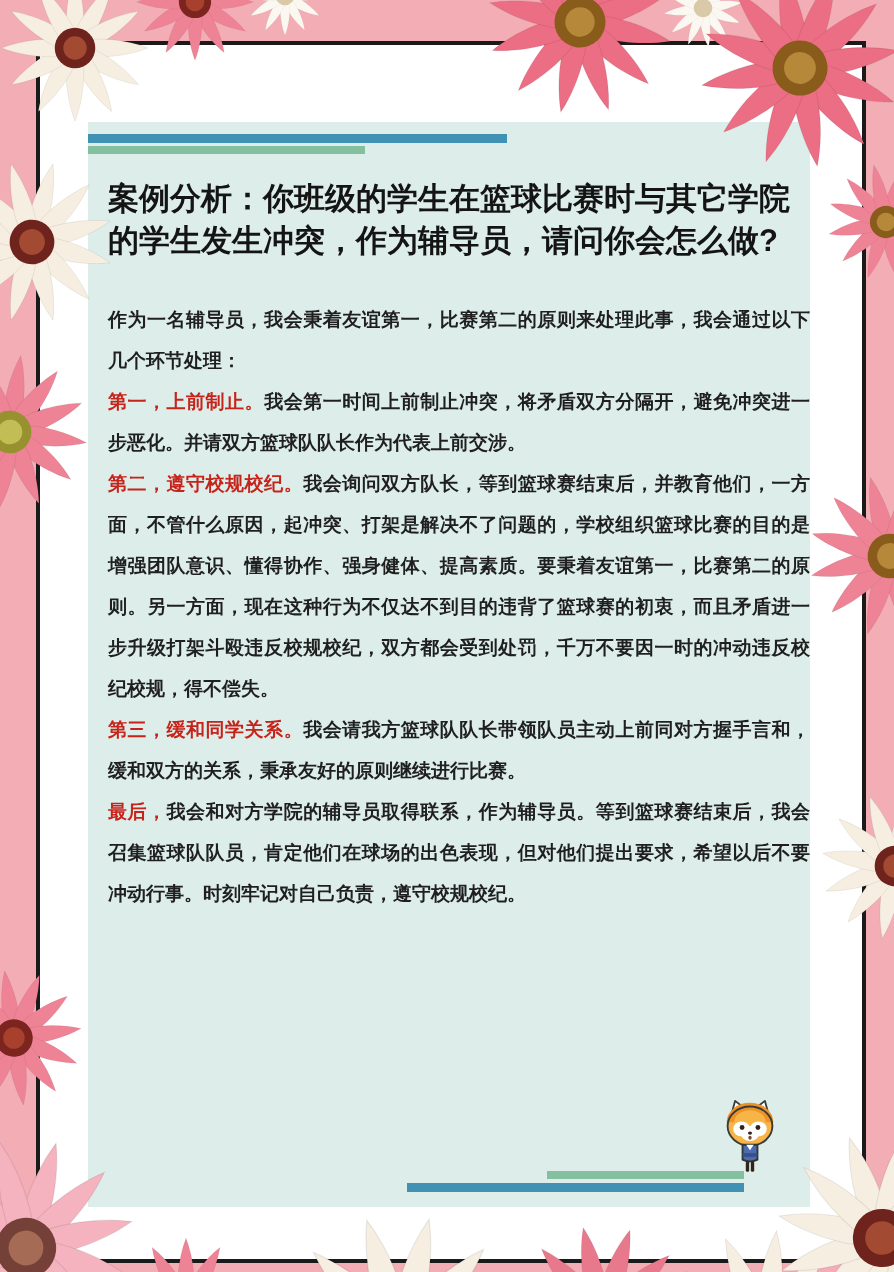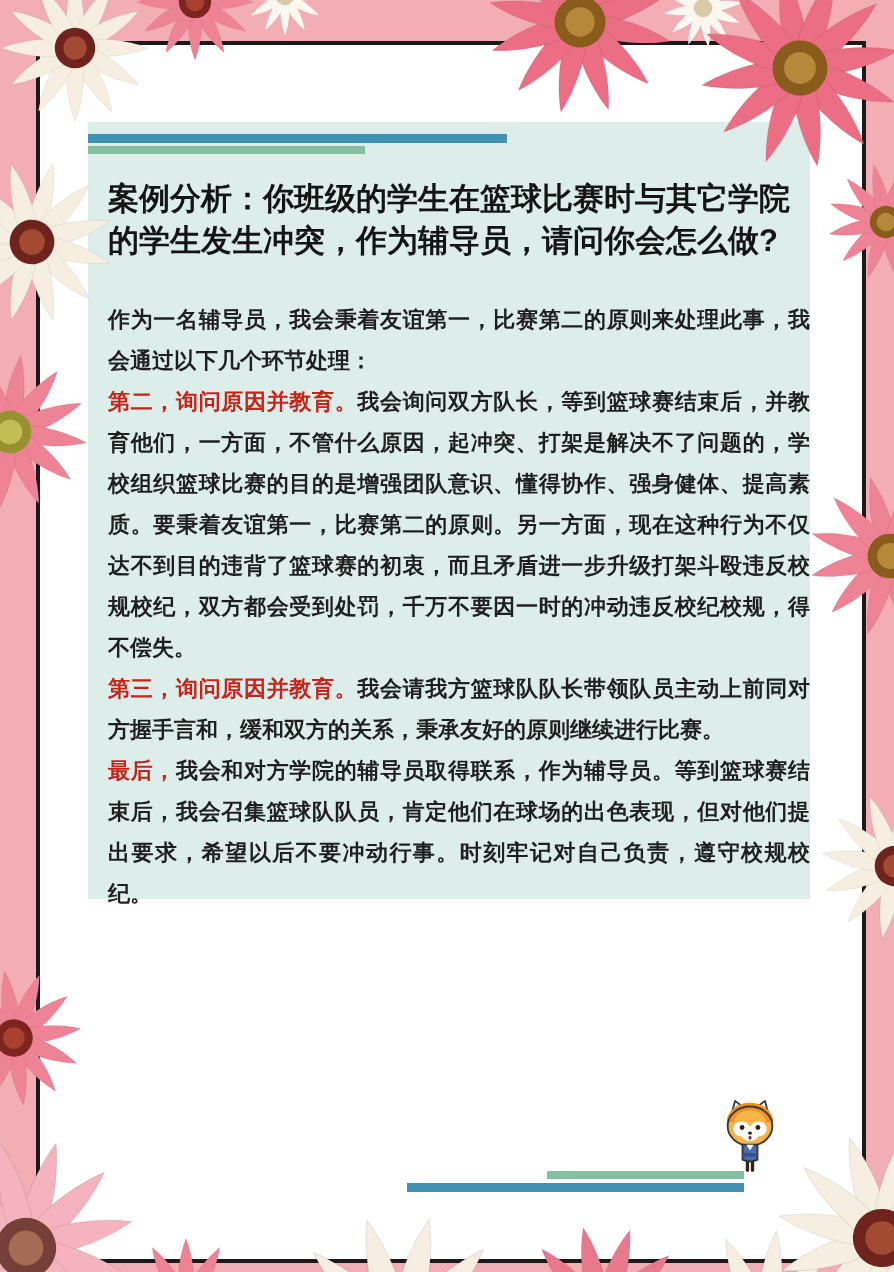--- a/index.html
+++ b/index.html
@@ -7,37 +7,37 @@
     position:relative;width:894px;height:1272px;overflow:hidden;
     background:#f3adb5;
     font-family:"Liberation Sans",sans-serif;
   }
   .card{
     position:absolute;left:36px;top:41px;width:830px;height:1222px;
     box-sizing:border-box;background:#ffffff;border:4px solid #1a1a1a;
     z-index:1;
   }
   .panel{
-    position:absolute;left:48px;top:77px;width:722px;height:777px;
+    position:absolute;left:48px;top:77px;width:722px;height:1085px;
     background:#ddeeea;
   }
   .bar{position:absolute;}
   .bar-top-blue{left:0;top:12px;width:419px;height:9px;background:#4191b5;}
   .bar-top-green{left:0;top:24px;width:277px;height:8px;background:#84bf9f;}
   .bar-bot-green{left:459px;top:1049px;width:197px;height:8px;background:#84bf9f;}
   .bar-bot-blue{left:319px;top:1061px;width:337px;height:9px;background:#4191b5;}
   .title{
     position:absolute;left:20px;top:56px;width:706px;margin:0;
     font:700 31px/42px "Liberation Sans",sans-serif;
     color:#141414;letter-spacing:0;
   }
   .bodytext{
     position:absolute;left:20px;top:177px;width:702px;
     font-family:"Liberation Serif",serif;font-weight:600;
-    font-size:22px;line-height:41px;color:#1f1f1f;
+    font-size:19px;line-height:41px;color:#1f1f1f;
   }
   .bodytext p{margin:0;text-align:justify;text-justify:inter-ideograph;}
   .lead{color:#c6231b;font-weight:700;}
   .flower{position:absolute;z-index:3;}
   .mascot{position:absolute;left:634px;top:976px;width:56px;height:86px;z-index:2;}
   .defs-holder{position:absolute;width:0;height:0;}
 </style>
 </head>
 <body>
 
@@ -66,22 +66,23 @@
   <div class="card">
 
     <div class="panel">
       <div class="bar bar-top-blue"></div>
       <div class="bar bar-top-green"></div>
 
       <h1 class="title">案例分析：你班级的学生在篮球比赛时与其它学院的学生发生冲突，作为辅导员，请问你会怎么做?</h1>
 
       <div class="bodytext">
         <p><span class="lead"></span><span>作为一名辅导员，我会秉着友谊第一，比赛第二的原则来处理此事，我会通过以下几个环节处理：</span></p>
-        <p><span class="lead">第二，询问原因并教育。</span><span>我会询问双方队长，等到篮球赛结束后，并教育他们，一方面，不管什么原因，起冲突、打架是解决不了问题的，学校组织篮球比赛的目的是增强团队意识、懂得协作、强身健体、提高素质。要秉着友谊第一，比赛第二的原则。另一方面，现在这种行为不仅达不到目的违背了篮球赛的初衷，而且矛盾进一步升级打架斗殴违反校规校纪，双方都会受到处罚，千万不要因一时的冲动违反校纪校规，得不偿失。</span></p>
-        <p><span class="lead">第三，询问原因并教育。</span><span>我会请我方篮球队队长带领队员主动上前同对方握手言和，缓和双方的关系，秉承友好的原则继续进行比赛。</span></p>
+        <p><span class="lead">第一，上前制止。</span><span>我会第一时间上前制止冲突，将矛盾双方分隔开，避免冲突进一步恶化。并请双方篮球队队长作为代表上前交涉。</span></p>
+        <p><span class="lead">第二，遵守校规校纪。</span><span>我会询问双方队长，等到篮球赛结束后，并教育他们，一方面，不管什么原因，起冲突、打架是解决不了问题的，学校组织篮球比赛的目的是增强团队意识、懂得协作、强身健体、提高素质。要秉着友谊第一，比赛第二的原则。另一方面，现在这种行为不仅达不到目的违背了篮球赛的初衷，而且矛盾进一步升级打架斗殴违反校规校纪，双方都会受到处罚，千万不要因一时的冲动违反校纪校规，得不偿失。</span></p>
+        <p><span class="lead">第三，缓和同学关系。</span><span>我会请我方篮球队队长带领队员主动上前同对方握手言和，缓和双方的关系，秉承友好的原则继续进行比赛。</span></p>
         <p><span class="lead">最后，</span><span>我会和对方学院的辅导员取得联系，作为辅导员。等到篮球赛结束后，我会召集篮球队队员，肯定他们在球场的出色表现，但对他们提出要求，希望以后不要冲动行事。时刻牢记对自己负责，遵守校规校纪。</span></p>
       </div>
 
       <div class="bar bar-bot-green"></div>
       <div class="bar bar-bot-blue"></div>
 
       <svg class="mascot" viewBox="0 0 60 92">
         <path d="M9,22 L14,3 L27,13 Z" fill="#ffffff" stroke="#3b3b3b" stroke-width="2" stroke-linejoin="round"></path>
         <path d="M51,22 L46,3 L33,13 Z" fill="#ffffff" stroke="#3b3b3b" stroke-width="2" stroke-linejoin="round"></path>
         <path d="M13,17 L15.5,8 L22,13 Z" fill="#f2a23c"></path>

